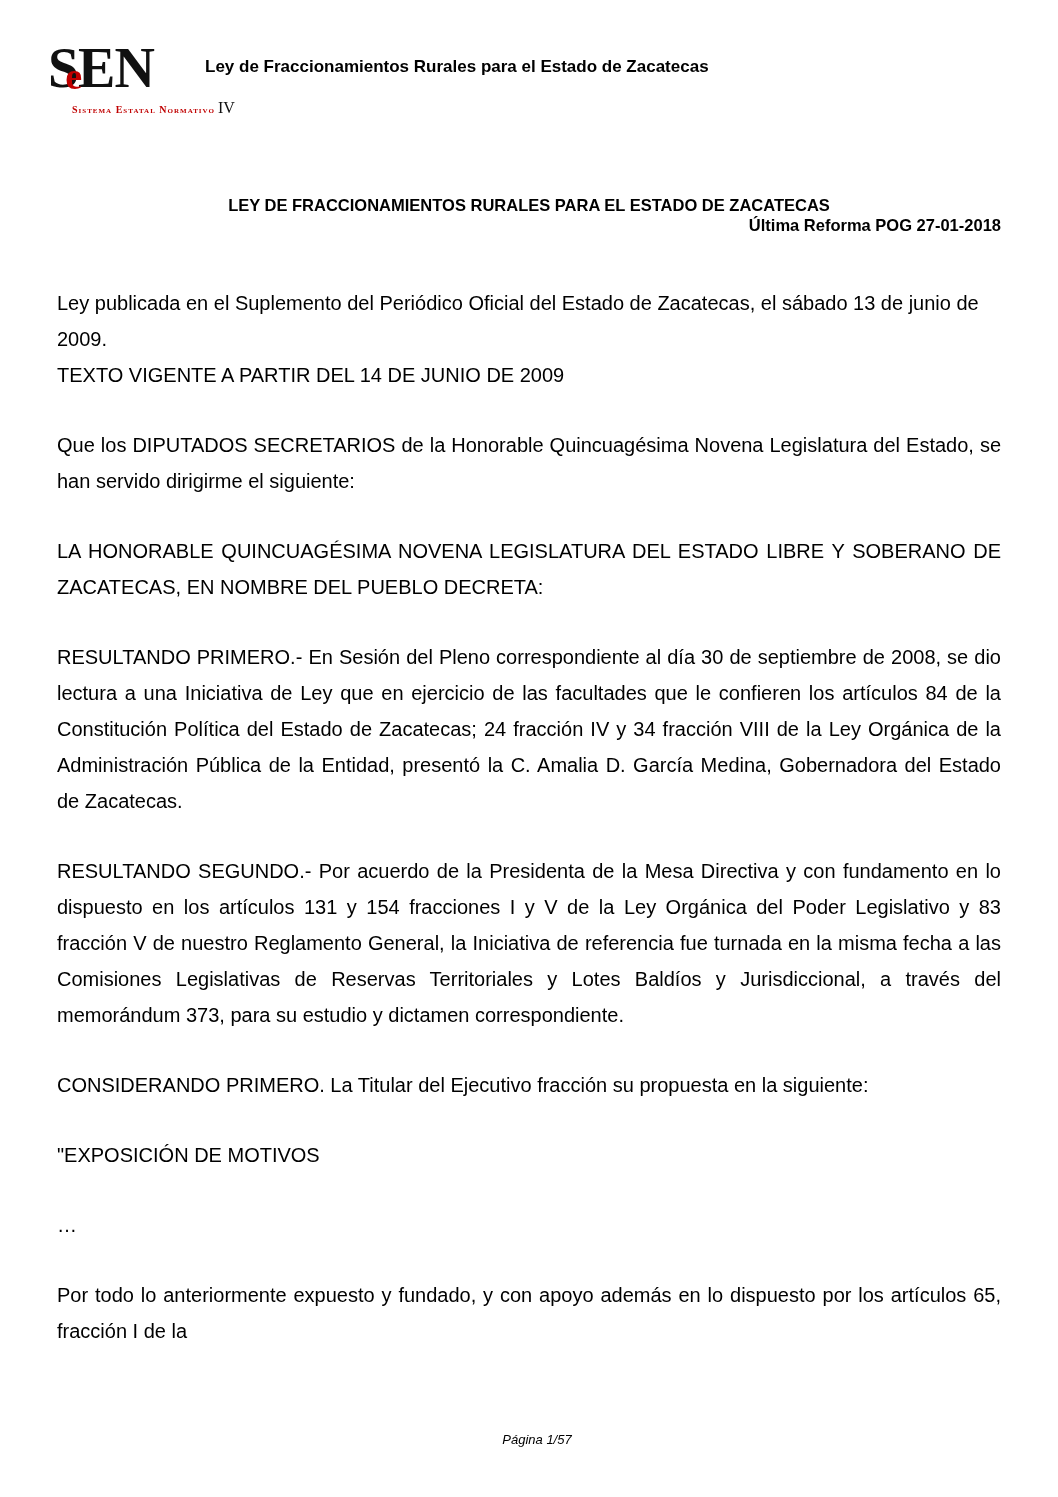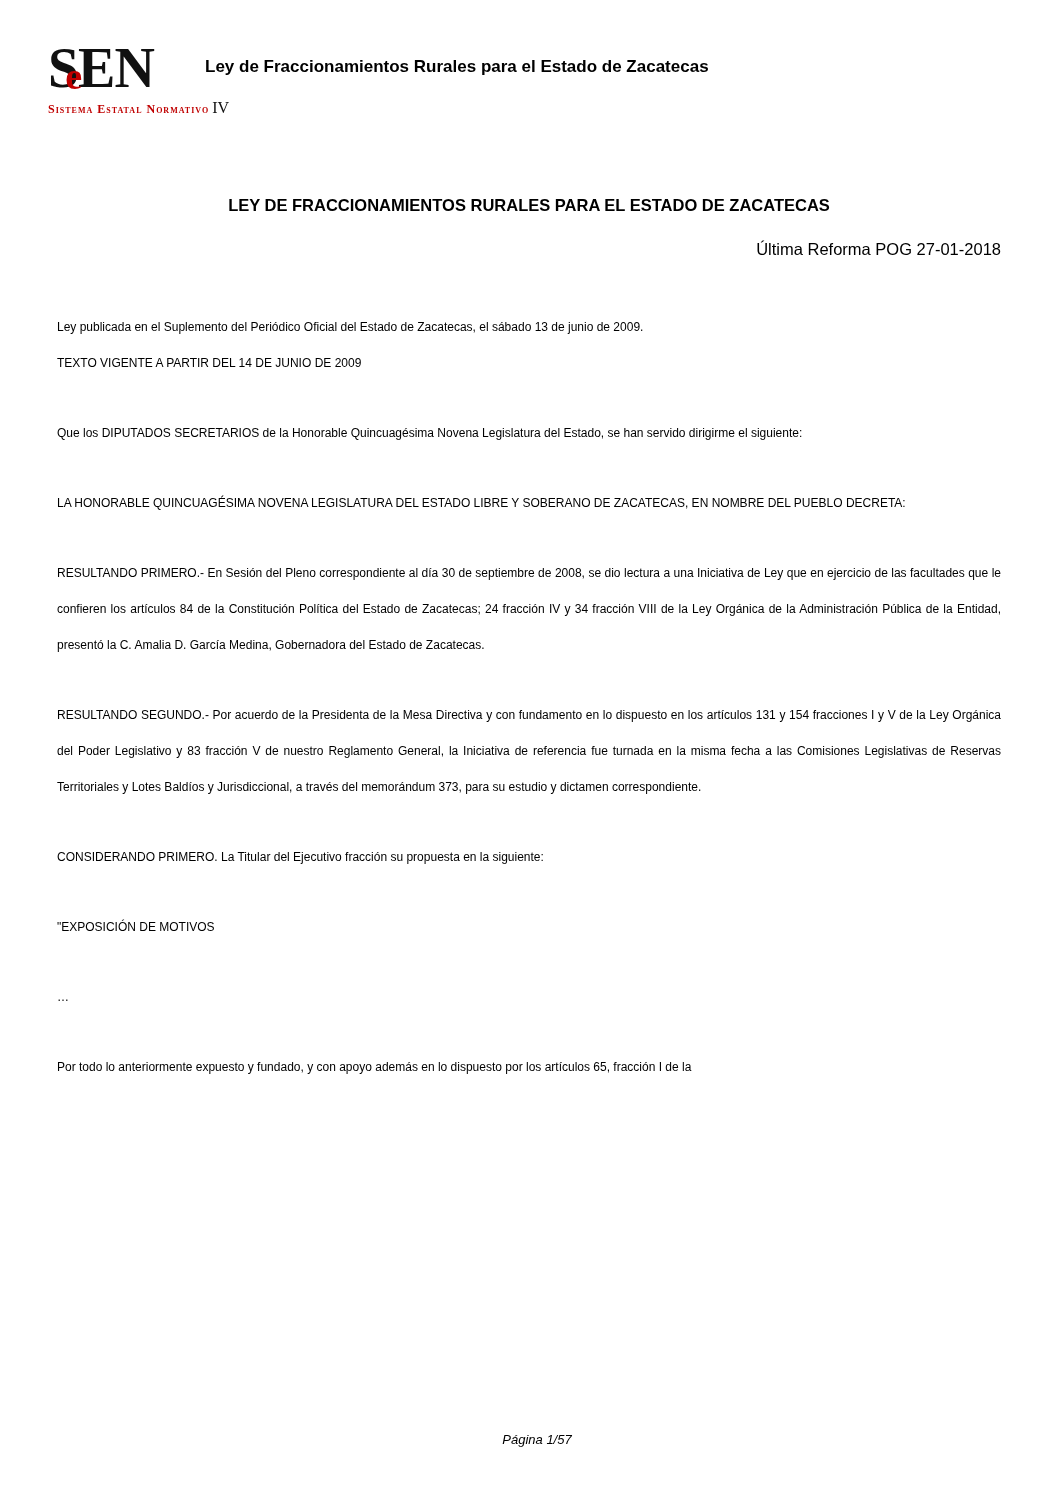--- a/index.html
+++ b/index.html
@@ -45,24 +45,25 @@
   .logo-en {
     font-size: 56px;
     font-weight: 700;
     color: #111111;
     margin-left: -4px;
     letter-spacing: -1px;
   }
   .logo-sub { margin-top: 4px; white-space: nowrap; }
   .logo-subtitle {
     font-variant: small-caps;
-    font-size: 12px;
+    font-size: 10px;
     letter-spacing: 1px;
     color: var(--logo-red);
     font-weight: 700;
+    margin-left: 24px;
   }
   .logo-iv {
     font-size: 16px;
     font-weight: 400;
     color: #111111;
     margin-left: 3px;
   }
 
   .header-title {
     position: absolute;
@@ -82,27 +83,27 @@
   }
   .doc-title {
     text-align: center;
     font-size: 16.5px;
     font-weight: 700;
     line-height: 20px;
   }
   .reform {
     text-align: right;
     font-size: 16.5px;
-    font-weight: 400;
+    font-weight: 700;
     line-height: 20px;
-    margin-top: 24px;
+    margin-top: 0;
   }
   .paragraphs { margin-top: 50px; }
   p.para {
-    font-size: 12px;
+    font-size: 20px;
     line-height: 36px;
     margin: 0 0 34px 0;
     color: #000000;
   }
   p.para.justify { text-align: justify; }
   p.para.left { text-align: left; }
   p.para.tight { margin-top: -34px; }
 
   
   .footer {

